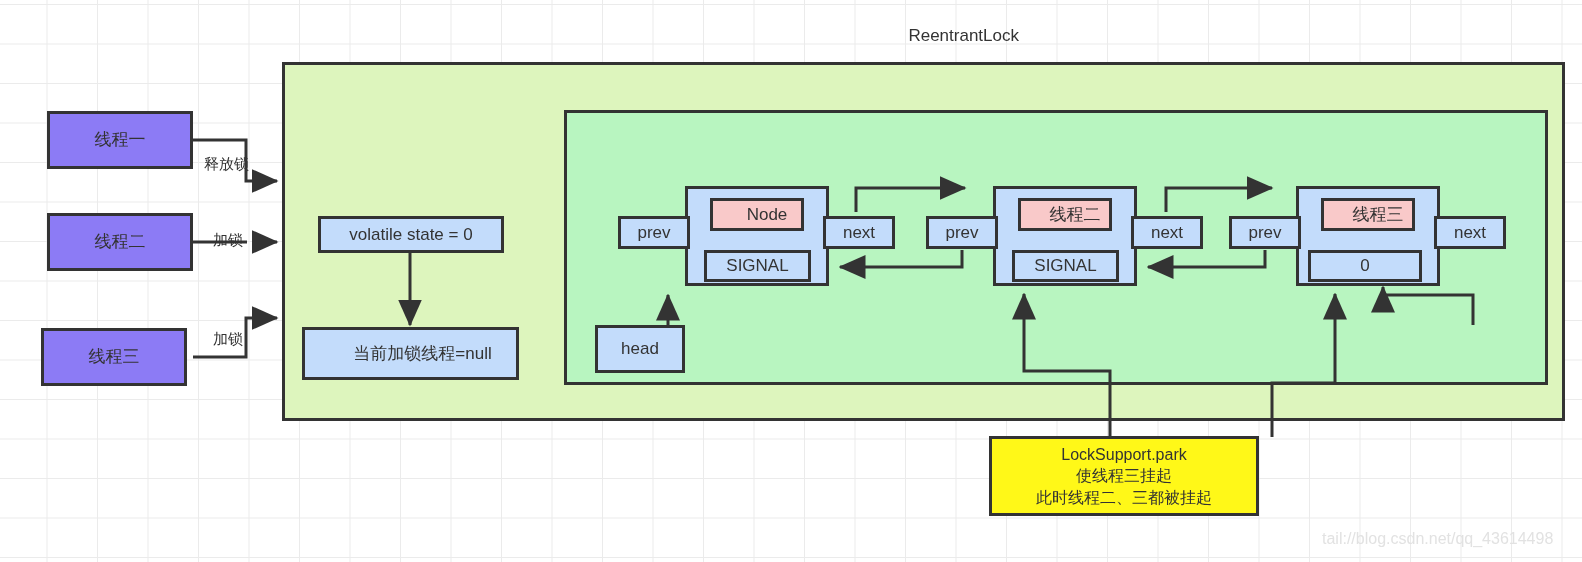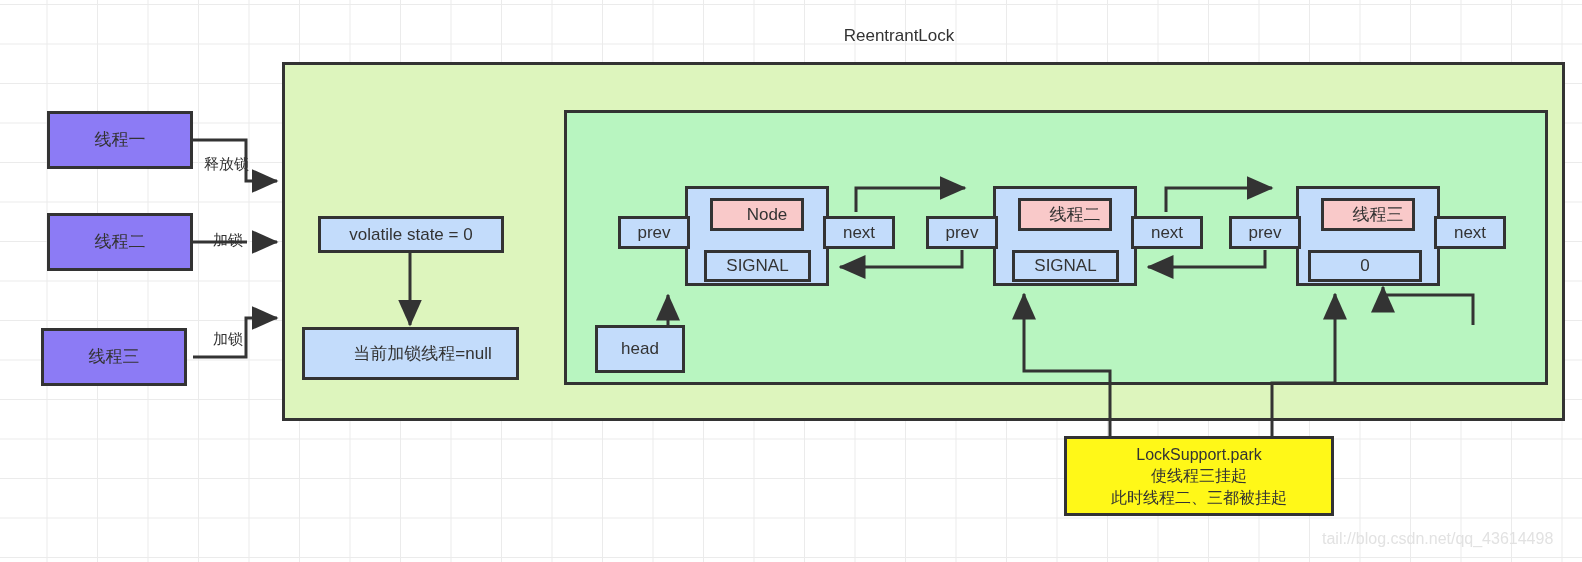--- a/index.html
+++ b/index.html
@@ -78,21 +78,21 @@
     position: absolute;
     width: 100%;
     text-align: center;
     font-size: 17px;
     color: #333333;
   }
   .free-title {
     position: absolute;
     font-size: 17px;
     color: #333333;
-    text-align: center;
+    text-align: right;
   }
   .edge-label {
     position: absolute;
     font-size: 15px;
     color: #333333;
     white-space: nowrap;
   }
   .yellow-box {
     background: #FFF818;
     font-size: 16px;
@@ -177,21 +177,21 @@
   <div class="node-sub blue-box" style="left:1131px; top:216px; width:72px; height:33px;">next</div>
 
   <div class="box node-outer" style="left:1296px; top:186px; width:144px; height:100px;"></div>
   <div class="node-sub pink-box" style="left:1321px; top:198px; width:94px; height:33px;">线程三</div>
   <div class="node-sub blue-box" style="left:1308px; top:250px; width:114px; height:32px;">0</div>
   <div class="node-sub blue-box" style="left:1229px; top:216px; width:72px; height:33px;">prev</div>
   <div class="node-sub blue-box" style="left:1434px; top:216px; width:72px; height:33px;">next</div>
 
   <div class="box blue-box" style="left:595px; top:325px; width:90px; height:48px;">head</div>
 
-  <div class="box yellow-box" style="left:1064px; top:436px; width:270px; height:80px;">
+  <div class="box yellow-box" style="left:989px; top:436px; width:270px; height:80px;">
     <span>LockSupport.park</span>
     <span>使线程三挂起</span>
     <span>此时线程二、三都被挂起</span>
   </div>
 
   <div class="watermark" style="left:1322px; top:530px;">tail://blog.csdn.net/qq_43614498</div>
 
 </div>
 
 </body></html>

